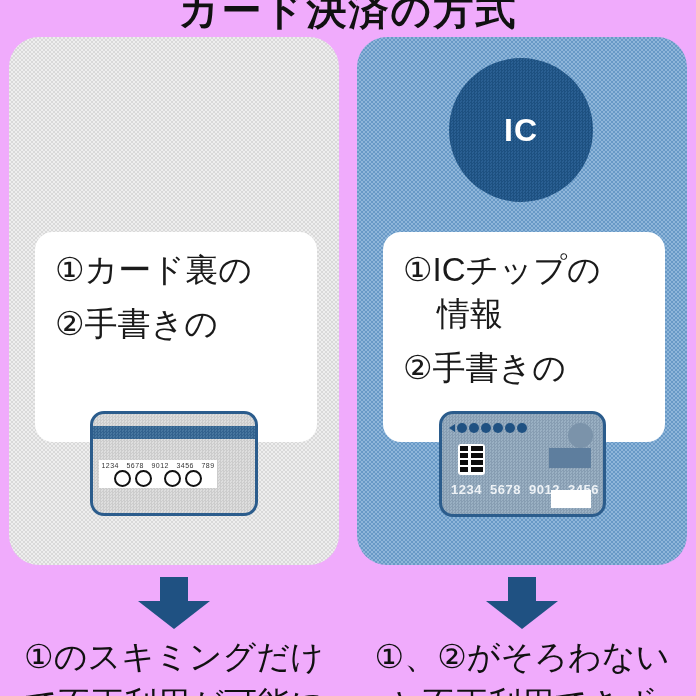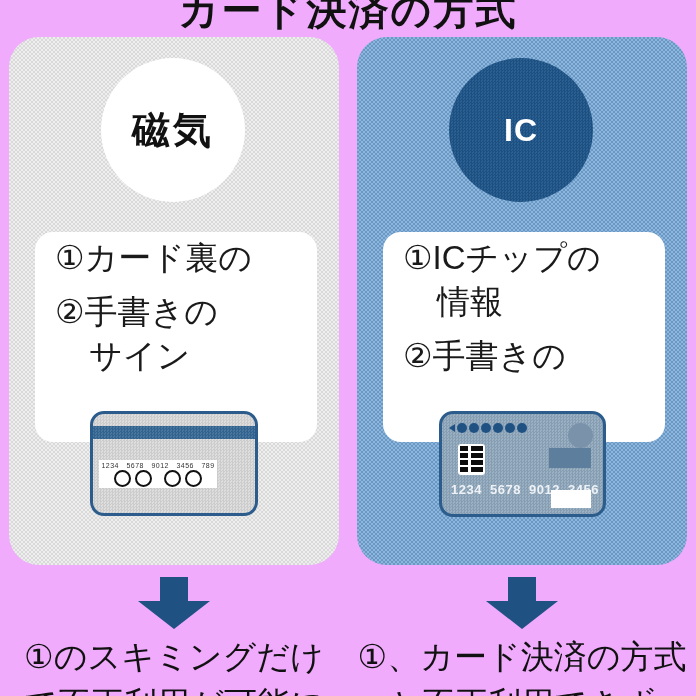--- a/index.html
+++ b/index.html
@@ -29,21 +29,21 @@
   .badge {
     position:absolute; top:21px; left:92px; width:144px; height:144px; border-radius:50%;
     display:flex; align-items:center; justify-content:center; font-weight:700;
   }
   .badge-light { background:#ffffff; color:#111; font-size:38px; letter-spacing:3px; }
   .badge-dark  { color:#ffffff; font-size:32px; letter-spacing:1px; }
 
   .info-box {
     position:absolute; left:26px; top:195px; width:282px; height:210px;
     background:#ffffff; border-radius:18px; box-sizing:border-box;
-    padding:4px 0 0 20px;
+    padding:16px 0 0 20px;
   }
   .feature { font-size:33px; line-height:44px; color:#1a1a1a; margin-bottom:10px; }
   .feature .indent { padding-left:34px; }
 
   
   .card-back {
     position:absolute; left:55px; top:179px; width:162px; height:99px;
     border:3px solid #2b5c8c; border-radius:14px; overflow:hidden;
   }
   .mag-stripe { position:absolute; left:0; top:12px; width:100%; height:13px; }
@@ -87,31 +87,27 @@
   .result-right { left:348px; }
 </style>
 </head>
 <body>
 
 <div class="page">
 
   <h1 class="title">カード決済の方式</h1>
 
   <section class="panel panel-left ht-gray">
-    <div class="badge badge-light">
-      <span>磁気</span>
-    </div>
 
     <div class="info-box">
       <div class="feature">
         <div>①カード裏の</div>
       </div>
       <div class="feature">
         <div>②手書きの</div>
-        <div class="indent">サイン</div>
       </div>
 
       <div class="card-back ht-cardgray">
         <div class="mag-stripe ht-stripe"></div>
         <div class="sig-panel">
           <div class="sig-numbers">1234 5678 9012 3456 789</div>
           <div class="sig-marks">
             <span class="sig-circle"></span>
             <span class="sig-circle"></span>
             <span class="sig-gap"></span>
@@ -165,17 +161,17 @@
   <div class="arrow arrow-right">
     <div class="stem"></div>
     <div class="head"></div>
   </div>
 
   <div class="result result-left">
     <div>①のスキミングだけ</div>
     <div>で不正利用が可能に</div>
   </div>
   <div class="result result-right">
-    <div>①、カード決済の方式</div>
+    <div>①、②がそろわない</div>
     <div>と不正利用できず</div>
   </div>
 
 </div>
 
 </body></html>

